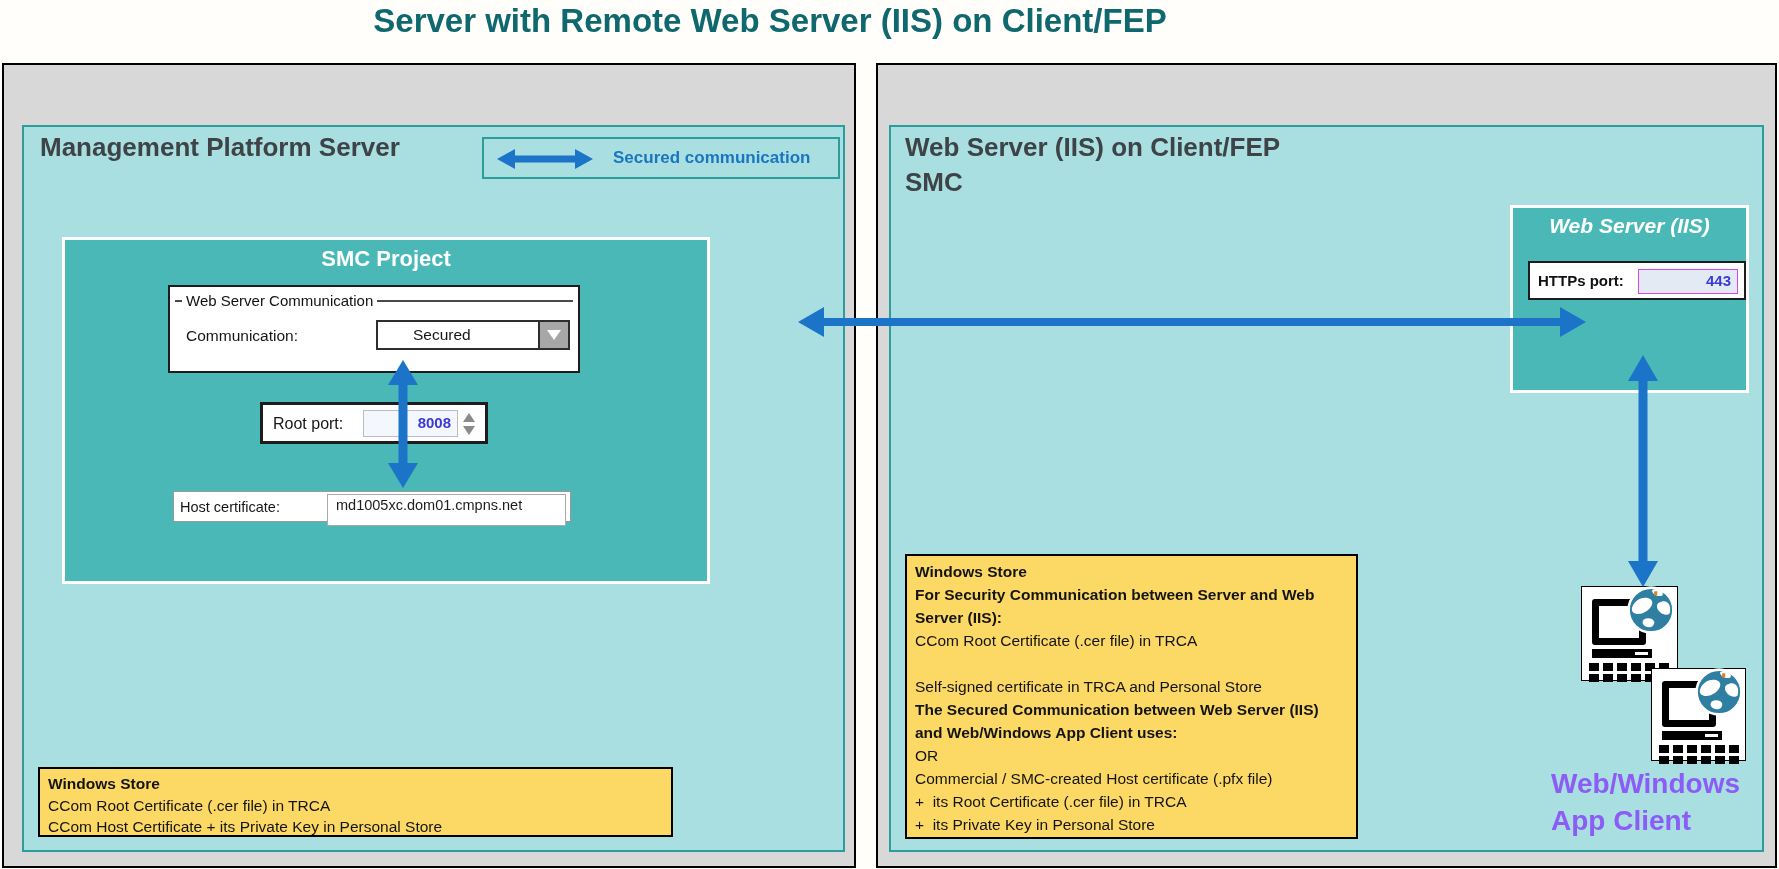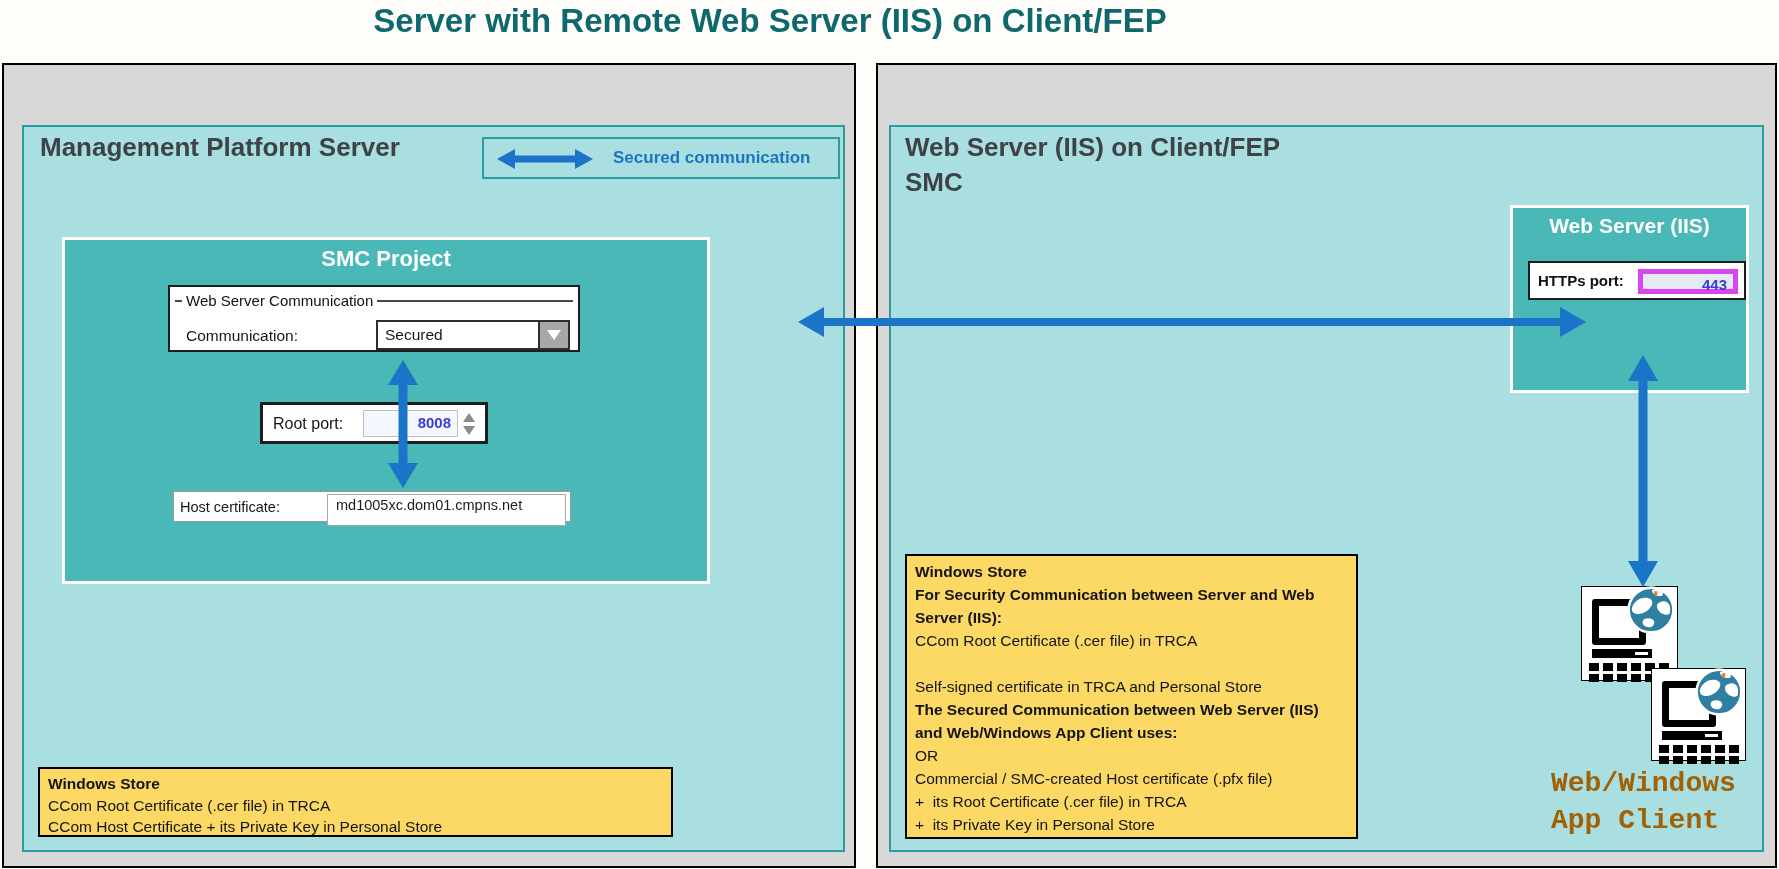--- a/index.html
+++ b/index.html
@@ -19,47 +19,47 @@
   .teal-box{background:#4bb8b8;border:3px solid #ffffff;}
   .teal-box-title{font-weight:bold;color:#ffffff;text-align:center;width:100%;}
 
   .group-box{background:#ffffff;border:2px solid #1d1d1d;}
   .fieldset-row{display:flex;align-items:center;position:absolute;left:5px;right:5px;top:5px;}
   .fieldset-rule{height:2px;background:#4a4a4a;}
   .fieldset-label{font-size:15px;color:#111;padding:0 4px;white-space:nowrap;}
 
   .form-label{font-size:15.5px;color:#161616;white-space:nowrap;}
   .dropdown{background:#fff;border:2px solid #2e2e2e;display:flex;align-items:center;}
-  .dropdown-value{flex:1;font-size:15.5px;color:#161616;padding-left:7px;}
+  .dropdown-value{flex:1;font-size:15.5px;color:#161616;padding-left:7px;margin-left:28px;}
   .dropdown-button{width:30px;align-self:stretch;background:#a7a7a7;border-left:2px solid #2e2e2e;display:flex;align-items:center;justify-content:center;}
   .dd-caret{width:0;height:0;border-left:7px solid transparent;border-right:7px solid transparent;border-top:10px solid #ffffff;}
 
   .port-field{background:#f4f7fd;border:1px solid #bdbdbd;font-size:15px;font-weight:600;color:#3a3ad6;text-align:right;padding:3px 6px 9px 0;}
-  .https-field{background:#e3eaf4;border:5px solid #d946ef;font-size:15px;font-weight:bold;color:#3a3ad6;text-align:right;padding:2px 6px 0 0;}
+  .https-field{background:#e3eaf4;border:1px solid #d946ef;font-size:15px;font-weight:bold;color:#3a3ad6;text-align:right;padding:2px 6px 0 0;}
   .spinner{display:flex;flex-direction:column;justify-content:center;gap:4px;}
   .spin-up{width:0;height:0;border-left:6px solid transparent;border-right:6px solid transparent;border-bottom:9px solid #8a8a8a;}
   .spin-down{width:0;height:0;border-left:6px solid transparent;border-right:6px solid transparent;border-top:9px solid #8a8a8a;}
 
   .host-box{background:#ffffff;border:1px solid #9a9a9a;}
   .host-input{background:#fff;border:1px solid #a9a9a9;font-size:14.5px;color:#1d1d1d;padding:2px 0 0 6px;}
 
   .note-box{background:#fcd964;border:2px solid #000;padding:4px 8px;}
   .note-line{font-size:15.5px;color:#141414;line-height:21.5px;white-space:pre-wrap;}
   .note-right .note-line{line-height:23px;}
   .note-line.bold{font-weight:bold;}
 
   .client-icon{background:#ffffff;border:1px solid #000;}
   .monitor{position:absolute;left:10px;top:12px;width:54px;height:46px;border:7px solid #000;border-radius:3px;background:#fff;}
   .unit{position:absolute;left:10px;top:62px;width:60px;height:9px;background:#000;}
   .unit-dash{position:absolute;right:4px;top:3px;width:13px;height:3px;background:#fff;}
   .kb{position:absolute;left:7px;top:76px;width:82px;display:flex;flex-wrap:wrap;gap:3px 4px;}
   .key{width:10px;height:8px;background:#000;display:block;}
   .globe{position:absolute;}
 
-  .app-client-label{font-size:28px;font-weight:bold;color:#a16207;line-height:37px;white-space:nowrap;font-family:Liberation Mono, monospace;}
+  .app-client-label{font-size:28px;font-weight:bold;color:#8b5cf6;line-height:37px;white-space:nowrap;}
   .heading-two-line{line-height:35px;}
   svg.overlay{pointer-events:none;}
 </style>
 </head>
 <body>
 
 <div id="canvas">
 
   <div class="abs main-title">Server with Remote Web Server (IIS) on Client/FEP</div>
 
@@ -73,21 +73,21 @@
   <svg class="abs" style="left:495px;top:146px;" width="100" height="26" viewBox="0 0 100 26">
     <line x1="18" y1="13" x2="82" y2="13" stroke="#1b74c8" stroke-width="7"></line>
     <polygon points="2,13 20,3 20,23" fill="#1b74c8"></polygon>
     <polygon points="98,13 80,3 80,23" fill="#1b74c8"></polygon>
   </svg>
   <div class="abs legend-label" style="left:613px;top:148px;">Secured communication</div>
 
   <div class="abs teal-box" style="left:62px;top:237px;width:648px;height:347px;"></div>
   <div class="abs teal-box-title" style="left:62px;top:246px;width:648px;font-size:22px;">SMC Project</div>
 
-  <div class="abs group-box" style="left:168px;top:285px;width:412px;height:67px;padding-left:28px;">
+  <div class="abs group-box" style="left:168px;top:285px;width:412px;height:88px;padding-left:28px;">
     <div class="fieldset-row">
       <div class="fieldset-rule" style="width:7px;"></div>
       <div class="fieldset-label">Web Server Communication</div>
       <div class="fieldset-rule" style="flex:1;"></div>
     </div>
     <div class="abs form-label" style="left:16px;top:40px;">Communication:</div>
     <div class="abs dropdown" style="left:206px;top:33px;width:194px;height:30px;">
       <span class="dropdown-value">Secured</span>
       <span class="dropdown-button">
         <span class="dd-caret"></span>
@@ -118,21 +118,21 @@
   <div class="abs outer-panel" style="left:876px;top:63px;width:901px;height:805px;"></div>
 
   <div class="abs inner-panel" style="left:889px;top:125px;width:875px;height:727px;"></div>
 
   <div class="abs panel-heading heading-two-line" style="left:905px;top:130px;">
     <div>Web Server (IIS) on Client/FEP</div>
     <div>SMC</div>
   </div>
 
   <div class="abs teal-box" style="left:1510px;top:205px;width:239px;height:188px;"></div>
-  <div class="abs teal-box-title" style="left:1510px;top:214px;width:239px;font-size:21px;">Web Server (IIS)</div>
+  <div class="abs teal-box-title" style="left:1510px;top:214px;width:239px;font-size:21px;font-style:italic;">Web Server (IIS)</div>
 
   <div class="abs group-box" style="left:1528px;top:261px;width:218px;height:39px;">
     <div class="abs" style="left:8px;top:9px;font-size:15px;font-weight:bold;color:#111;">HTTPs port:</div>
     <div class="abs https-field" style="left:108px;top:6px;width:100px;height:25px;">443</div>
   </div>
 
   <div class="abs note-box note-right" style="left:905px;top:554px;width:453px;height:285px;padding-top:4px;">
       <div class="note-line bold">Windows Store</div>
       <div class="note-line bold">For Security Communication between Server and Web Server (IIS):</div>
       <div class="note-line">CCom Root Certificate (.cer file) in TRCA</div>

